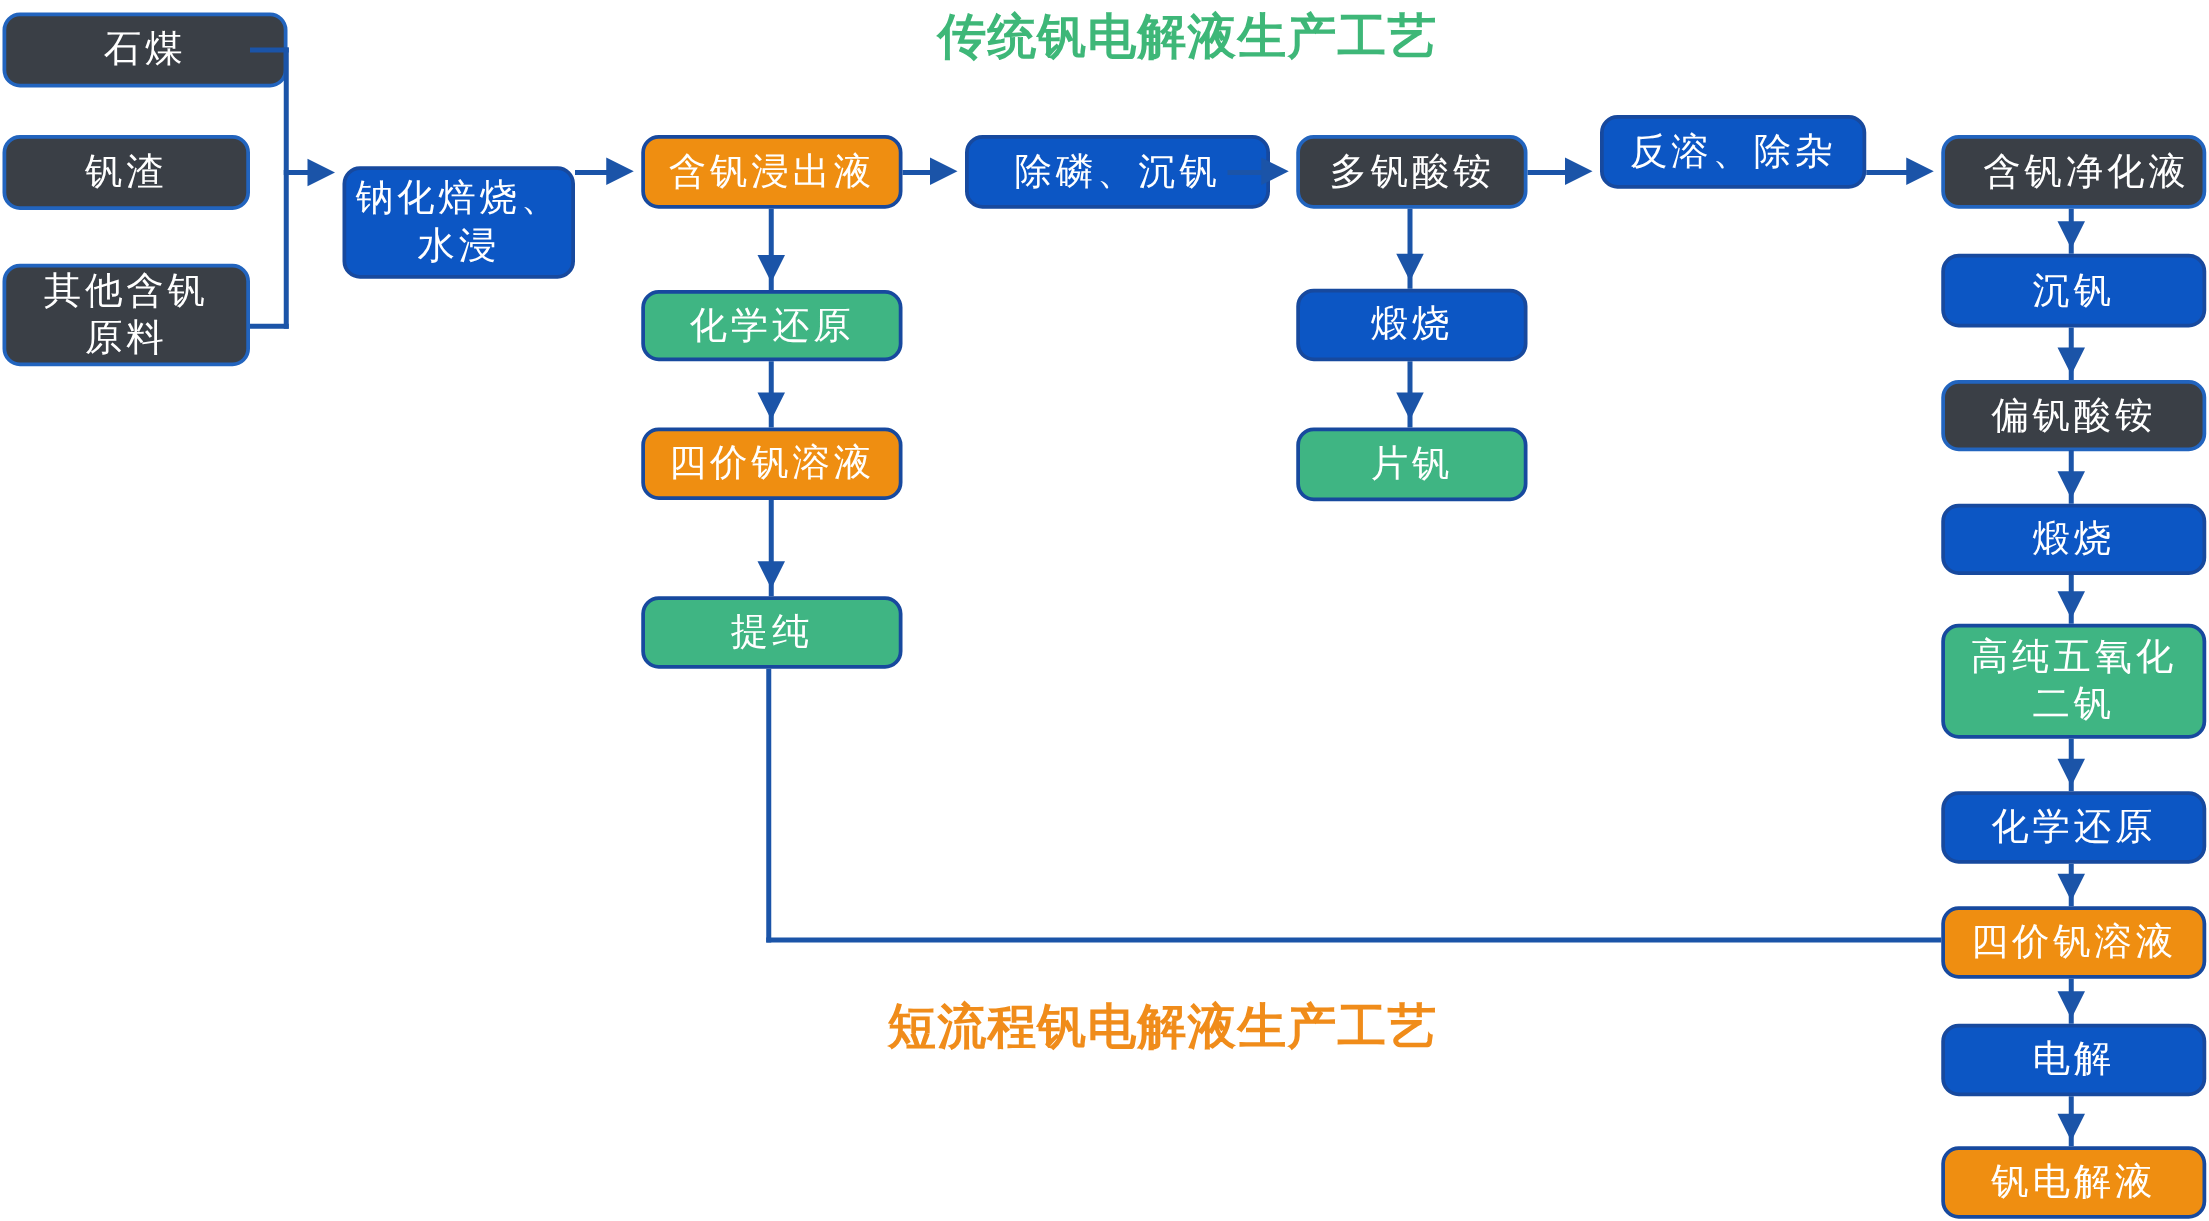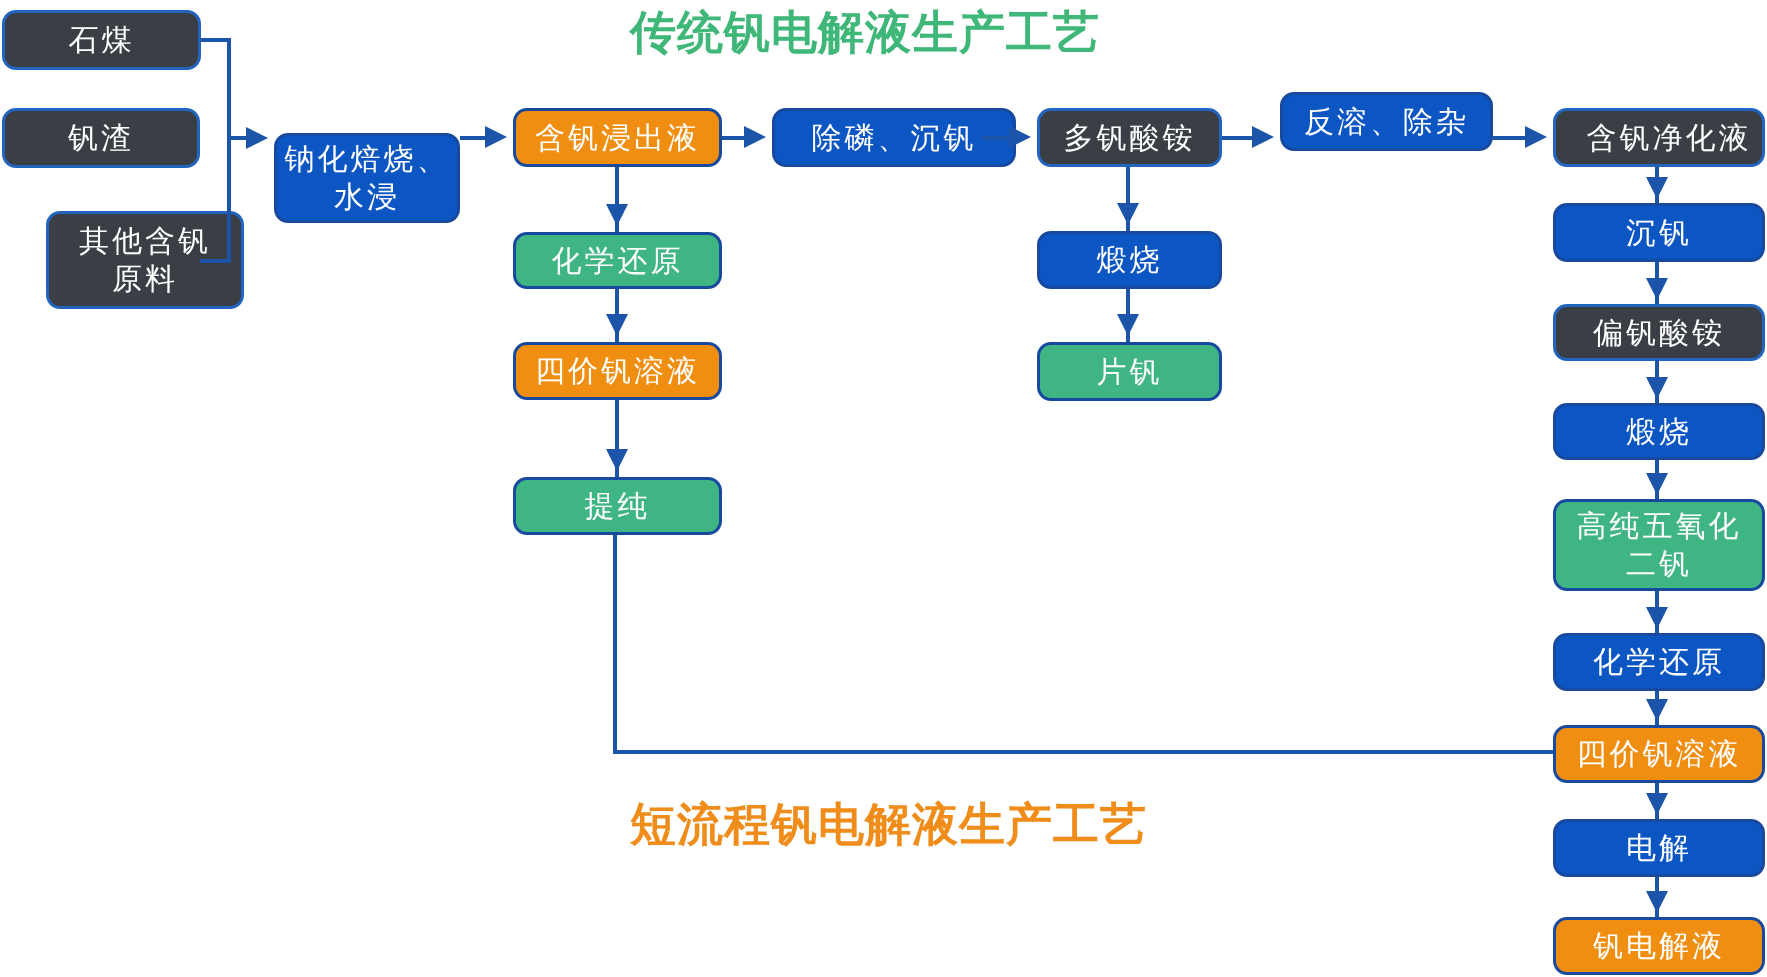--- a/index.html
+++ b/index.html
@@ -1,21 +1,21 @@
 <!DOCTYPE html>
 <html style="--blue: #0C56C4; --dark: #3A3F46; --green: #3FB583; --orange: #EF8E11; --line: #1B54A8; --border-navy: #17499E; --border-bright: #2264BE; --title-green: #3EB778; --title-orange: #F08C1A; --text: #FFFFFF;"><head>
 <meta charset="utf-8">
 <style>
   html,body{margin:0;padding:0;background:#ffffff;}
   #canvas{
     position:relative;width:1767px;height:977px;background:#ffffff;overflow:hidden;
     font-family:"Liberation Sans","DejaVu Sans",sans-serif;
   }
   .title{
-    position:absolute;text-align:left;font-weight:bold;font-size:46px;
+    position:absolute;text-align:right;font-weight:bold;font-size:39px;
     letter-spacing:1px;white-space:nowrap;
   }
   .title-green{color:var(--title-green);}
   .title-orange{color:var(--title-orange);}
   .node{
     position:absolute;display:flex;align-items:center;justify-content:center;
     border-radius:14px;border:3px solid var(--border-navy);
     color:var(--text);font-size:30px;letter-spacing:3px;line-height:38px;
     text-align:center;white-space:pre-line;box-sizing:border-box;
   }
@@ -34,23 +34,23 @@
     border-top:22px solid var(--line);}
 </style>
 </head>
 <body>
 
 <div id="canvas">
 
   <div class="title title-green" style="left:630px;top:2px;width:520px;">传统钒电解液生产工艺</div>
   <div class="title title-orange" style="left:630px;top:794px;width:520px;">短流程钒电解液生产工艺</div>
 
-  <div class="node c-dark" style="left:2px;top:10px;width:199px;height:60px;">石煤</div>
+  <div class="node c-dark" style="left:2px;top:10px;width:228px;height:60px;">石煤</div>
   <div class="node c-dark" style="left:2px;top:108px;width:198px;height:60px;">钒渣</div>
-  <div class="node c-dark" style="left:2px;top:211px;width:198px;height:98px;margin-left:44px;">其他含钒
+  <div class="node c-dark" style="left:2px;top:211px;width:198px;height:82px;">其他含钒
 原料</div>
 
   <div class="node c-blue" style="left:274px;top:93px;width:186px;height:90px;margin-top:40px;">钠化焙烧、
 水浸</div>
 
   <div class="node c-orange" style="left:513px;top:108px;width:209px;height:59px;">含钒浸出液</div>
   <div class="node c-blue" style="left:772px;top:108px;width:244px;height:59px;">除磷、沉钒</div>
   <div class="node c-dark" style="left:1037px;top:108px;width:185px;height:59px;">多钒酸铵</div>
   <div class="node c-blue" style="left:1280px;top:92px;width:213px;height:59px;">反溶、除杂</div>
   <div class="node c-dark" style="left:1553px;top:108px;width:212px;height:59px;padding-left:20px;">含钒净化液</div>

